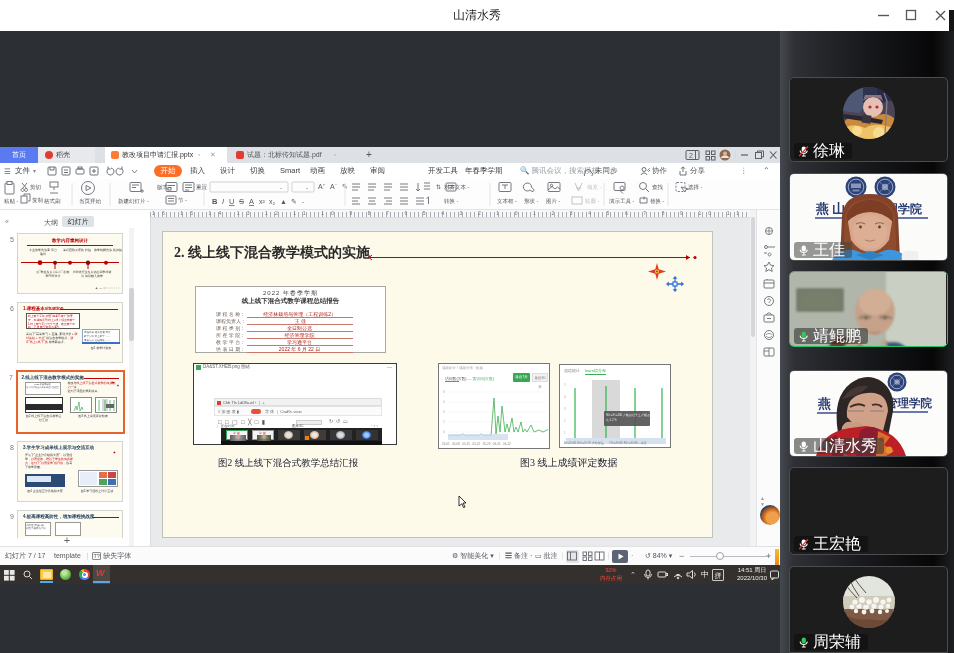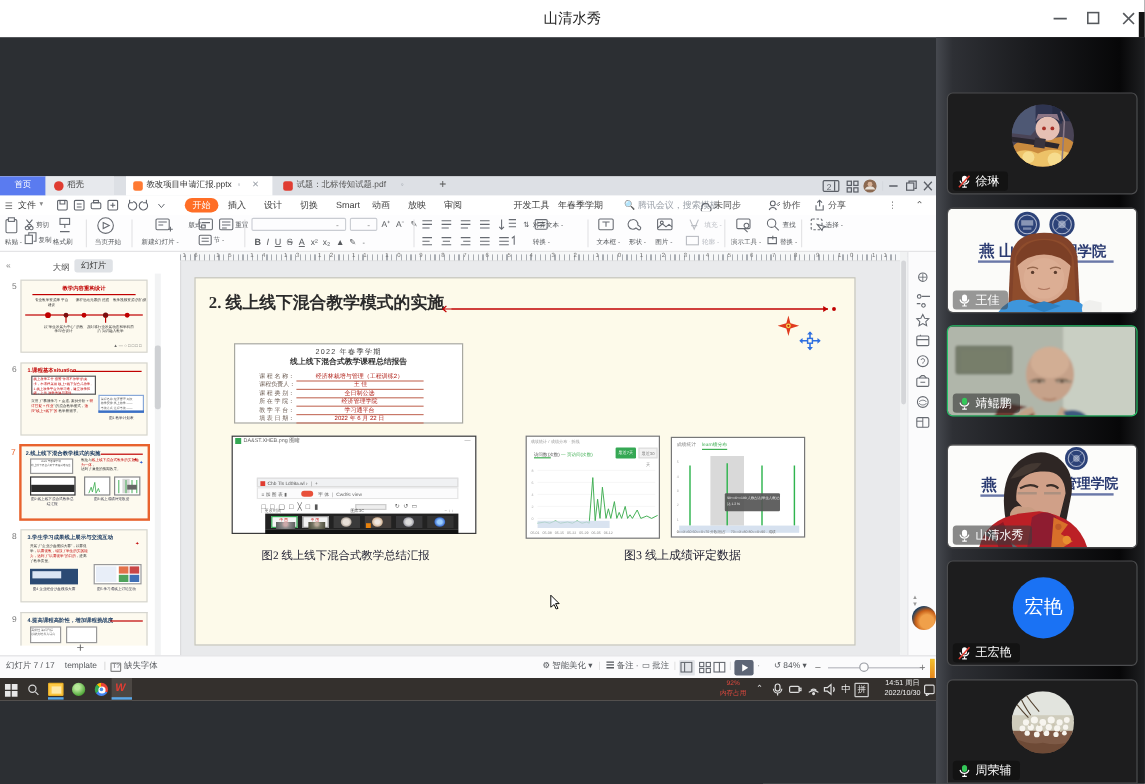--- a/index.html
+++ b/index.html
@@ -39,21 +39,21 @@
 #wstatus { left:0; top:399px; width:780px; height:19px; background:#fbfbfc; border-top:1px solid #e2e2e4; font-size:7px; color:#55585c; }
 
 #wtask { left:0; top:418px; width:780px; height:19px; background:#34302d; }
 
 #slide { left:162px; top:84px; width:551px; height:307px; background:#fdfaea; border:1px solid #c2c2bc; }
 .rv { color:#b02018; display:inline-block; border-bottom:0.8px solid #c87868; text-align:center; height:6.5px; }
 
 #sidebar { left:780px; top:31px; width:174px; height:622px;
   background:linear-gradient(90deg,#46494f 0%,#2e3035 8%,#1a1b1e 45%,#070708 88%,#1d1e20 99%); }
 .tile { left:9px; width:159px; background:#1d1d1e; border:1px solid #4c4d4f; border-radius:5px; overflow:hidden; }
-.chip { left:4px; bottom:2px; height:16px; background:rgba(15,15,15,0.72); border-radius:3px; color:#fff; font-size:10px; display:flex; align-items:center; padding:0 7px 0 4px; gap:4px; position:absolute; }
+.chip { left:4px; bottom:2px; height:16px; background:rgba(15,15,15,0.72); border-radius:3px; color:#fff; font-size:16px; display:flex; align-items:center; padding:0 7px 0 4px; gap:4px; position:absolute; }
 </style>
 </head>
 <body>
 <div id="stage">
   <div class="a" id="main"></div>
   <div class="a" id="titlebar">
     <div class="a t">山清水秀</div>
     <svg class="a" style="left:870px;top:0;width:84px;height:31px">
       <line x1="8" y1="15.5" x2="19" y2="15.5" stroke="#55585c" stroke-width="1.4"></line>
       <rect x="36.5" y="10.5" width="9" height="9" fill="none" stroke="#55585c" stroke-width="1.3"></rect>
@@ -765,21 +765,20 @@
           <circle cx="92" cy="68" r="2.6" fill="#c05a28"></circle>
         <path d="M36 70 l22 15 h-12 l-16 -11 z" fill="#63646a"></path>
         <path d="M46 64 l8 21 h-12 l-4 -16 z" fill="#8e1824"></path>
       </svg>
       <div class="chip" style="background:rgba(60,60,60,0.6)"><svg width="11" height="13" viewBox="0 0 12 13">
             <rect x="4" y="1" width="4.6" height="6.5" rx="2.3" fill="#fff"></rect>
             <path d="M2.2 5.5 a4.1 4.1 0 0 0 8 0 M6.3 9.6 v1.6 M4.2 11.4 h4.2" stroke="#fff" stroke-width="1.1" fill="none"></path>
           </svg>山清水秀</div>
     </div>
     <div class="a tile" style="top:436px;height:88px">
-      <div class="a" style="left:54px;top:13px;width:51px;height:51px;border-radius:50%;background:#1a72f4;color:#fff;font-size:16px;text-align:center;line-height:51px">宏艳</div>
       <div class="chip"><svg width="11" height="13" viewBox="0 0 12 13">
             <rect x="4" y="1" width="4.6" height="6.5" rx="2.3" fill="#fff"></rect>
             <path d="M2.2 5.5 a4.1 4.1 0 0 0 8 0 M6.3 9.6 v1.6 M4.2 11.4 h4.2" stroke="#fff" stroke-width="1.1" fill="none"></path>
             <line x1="1.2" y1="11.5" x2="10.8" y2="1" stroke="#e03b30" stroke-width="1.4"></line>
           </svg>王宏艳</div>
     </div>
     <div class="a tile" style="top:535px;height:87px;border-radius:5px 5px 0 0">
       <svg class="a" style="left:53px;top:9px;width:52px;height:52px">
         <defs>
             <clipPath id="c6">

